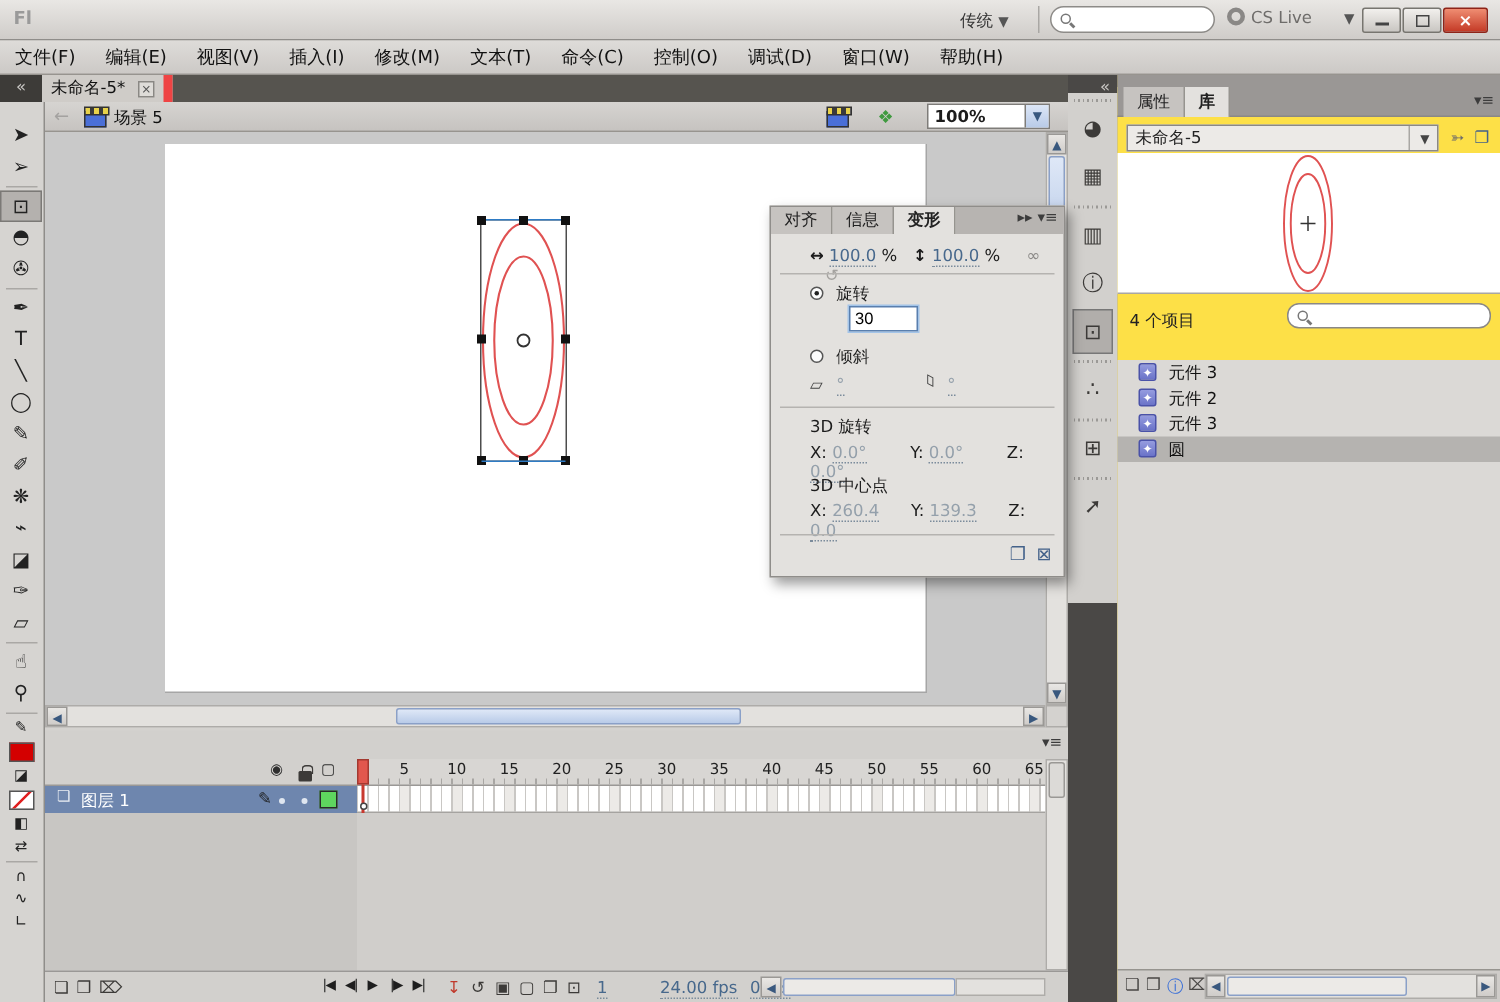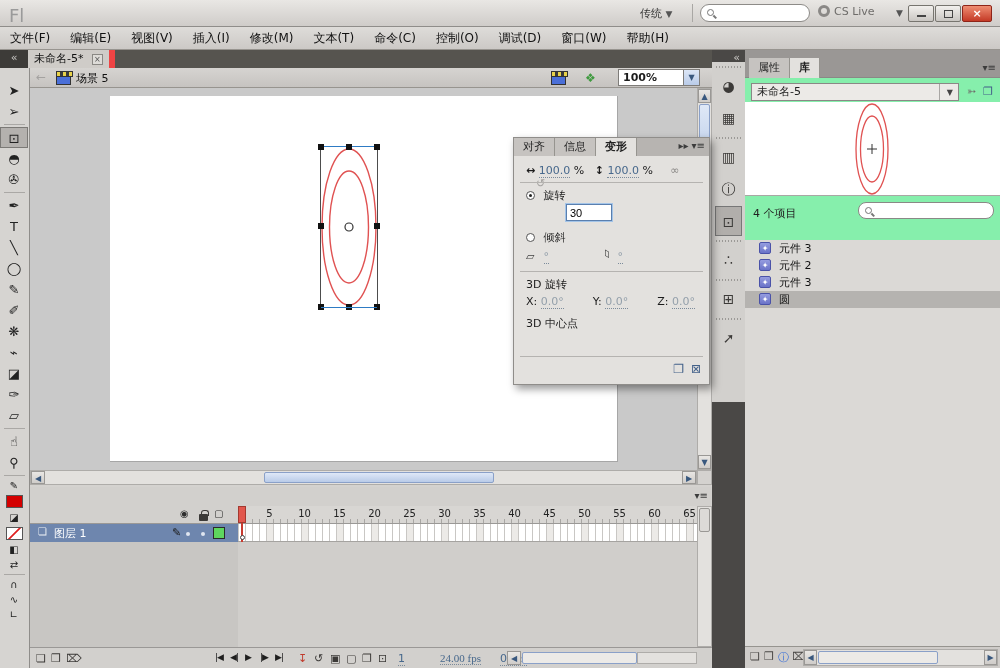--- a/index.html
+++ b/index.html
@@ -4,21 +4,21 @@
 <style>
   * { box-sizing: border-box; margin:0; padding:0; }
   html,body { width:1000px; height:668px; }
   body { font-family:"DejaVu Sans","Liberation Sans",sans-serif; font-size:11px; color:#1c1c1c;
          background:#d4d2cf; position:relative; overflow:hidden; }
   .abs { position:absolute; }
 
   
   .titlebar { position:absolute; top:0; left:0; width:1000px; height:27px;
     background:linear-gradient(#e9e7e4,#cfccc9); border-bottom:1px solid #8f8d8a; }
-  .app-logo { position:absolute; left:9px; top:5px; font-size:18px; font-weight:normal; color:#9a9a9a; }
+  .app-logo { position:absolute; left:9px; top:5px; font-size:12px; font-weight:bold; color:#9a9a9a; }
   .ws-btn { position:absolute; left:634px; top:4px; height:18px; padding:2px 6px; color:#333; }
   .ws-btn .car { color:#555; font-size:9px; }
   .tb-sep { position:absolute; left:692px; top:4px; width:1px; height:18px; background:#a9a7a4; }
   .searchbox { position:absolute; left:700px; top:4px; width:110px; height:18px; background:#fff;
     border:1px solid #8d8b88; border-radius:9px; }
   .mag { display:inline-block; width:7px; height:7px; border:1.5px solid #777; border-radius:50%; position:relative; }
   .mag::after { content:""; position:absolute; width:4px; height:1.5px; background:#777;
     transform:rotate(45deg); left:5px; top:6px; }
   .searchbox .mag { position:absolute; left:6px; top:4px; }
   .searchbox input { position:absolute; left:18px; top:1px; width:86px; height:14px; border:none; outline:none;
@@ -93,21 +93,21 @@
   .hsb { position:absolute; left:30px; top:470px; width:667px; height:15px; }
   .corner { position:absolute; left:697px; top:470px; width:15px; height:15px; background:#d4d2cf; border:1px solid #aeaca9; }
 
   
   .tf-panel { position:absolute; left:513px; top:137px; width:197px; height:248px; background:#e3e1de;
     border:1px solid #8f8d8a; box-shadow:3px 4px 8px rgba(0,0,0,.4); z-index:50; }
   .tf-tabs { position:absolute; top:0; left:0; right:0; height:18px; background:#b7b4b1; display:flex; }
   .tab { padding:0 9px; line-height:18px; color:#222; background:#c6c3c0; border-right:1px solid #96948f; }
   .tab.active { background:#e3e1de; font-weight:bold; }
   .panel-menu-icons { position:absolute; right:4px; top:2px; color:#3c3c3c; font-size:10px; }
-  .tf-row { position:absolute; left:12px; right:8px; height:16px; }
+  .tf-row { position:absolute; left:26px; right:8px; height:16px; }
   .hot { color:#47688c; border-bottom:1px dotted #7b8b9b; }
   .hot.dim { color:#94a0ab; }
   .tf-hr { position:absolute; left:6px; right:6px; height:1px; background:#b5b3b0; }
   .radio { display:inline-block; width:9px; height:9px; border:1px solid #555; border-radius:50%;
     background:#fcfcfc; vertical-align:-1px; margin-right:5px; position:relative; }
   .radio.on::after { content:""; position:absolute; left:2px; top:2px; width:3px; height:3px;
     border-radius:50%; background:#222; }
   .rot-input { position:absolute; left:52px; top:66px; width:46px; height:17px; background:#fff;
     border:1px solid #5a7fae; box-shadow:0 0 0 1px #a3c4e8; font-size:11px; padding-left:3px; }
   .skew-icon { display:inline-block; width:14px; color:#444; font-size:11px; }
@@ -119,21 +119,21 @@
   .dock-collapse { position:absolute; right:5px; top:1px; color:#c9c7c4; font-size:11px; }
   .dock-icons { position:absolute; left:0; top:12px; width:33px; height:340px; background:#d2d0cd; }
   .dock-cell { width:27px; height:30px; margin:2px 3px; text-align:center; line-height:30px;
     font-size:14px; color:#3c3a38; }
   .dock-cell.selected { background:#b1aeab; border:1px solid #777; }
   .dock-handle { height:5px; margin:2px 4px;
     background:repeating-linear-gradient(90deg,#9b9996 0 1px,transparent 1px 3px); background-size:100% 2px;
     background-repeat:no-repeat; background-position:center; }
 
   
-  .library { position:absolute; left:745px; top:50px; width:255px; height:618px; background:#86efac; }
+  .library { position:absolute; left:745px; top:50px; width:255px; height:618px; background:#fde047; }
   .lib-top { position:absolute; top:0; left:0; right:0; height:28px; background:#9a9795; border-bottom:1px solid #8a8886; }
   .lib-topdark { position:absolute; top:0; left:0; right:0; height:8px; background:#4a4846; }
   .lib-tabs { position:absolute; left:4px; top:8px; display:flex; height:20px; }
   .lib-tabs .tab { line-height:20px; }
   .lib-docrow { position:absolute; top:32px; left:0; right:0; height:20px; }
   .lib-select { position:absolute; left:6px; top:1px; width:208px; height:18px; background:#eceae7;
     border:1px solid #8a8886; line-height:16px; padding-left:5px; color:#222; }
   .lib-select .sep { position:absolute; right:18px; top:0; width:1px; height:16px; background:#a9a7a4; }
   .lib-select .car { position:absolute; right:5px; top:1px; font-size:8px; color:#444; }
   .lib-pin { position:absolute; left:222px; top:3px; color:#6e6c6a; font-size:11px; }
@@ -366,20 +366,30 @@
       <span style="display:inline-block;width:22px;"></span>
       <span>Y:</span>
       <span class="hot dim">0.0°</span>
       <span style="display:inline-block;width:22px;"></span>
       <span>Z:</span>
       <span class="hot dim">0.0°</span>
     </div>
     <div class="tf-row" style="top:178px;">
       <span>3D 中心点</span>
     </div>
+    <div class="tf-row" style="top:196px;">
+      <span>X:</span>
+      <span class="hot dim">260.4</span>
+      <span style="display:inline-block;width:14px;"></span>
+      <span>Y:</span>
+      <span class="hot dim">139.3</span>
+      <span style="display:inline-block;width:14px;"></span>
+      <span>Z:</span>
+      <span class="hot dim">0.0</span>
+    </div>
     <div class="tf-hr" style="top:218px;"></div>
     <div class="tf-btns" style="top:224px;" id="tf-btns"><span>❐</span><span>⊠</span></div>
   </div>
 
   <div class="dock-strip">
     <span class="dock-collapse">«</span>
     <div class="dock-icons" id="dock-icons">
         <div class="dock-handle"></div>
         <div class="dock-cell">◕</div>
         <div class="dock-cell">▦</div>
@@ -492,21 +502,21 @@
 
     <div class="tl-vsb sb-track">
       <span class="sb-thumb" style="left:1px;top:1px;width:11px;height:24px;background:#dcdad7;border-color:#9a9895;"></span>
     </div>
 
     <div class="tl-footer">
       <span id="tl-layer-btns"><span class="tl-fbtn" style="left: 6px;">❏</span><span class="tl-fbtn" style="left: 21px;">❒</span><span class="tl-fbtn" style="left: 36px;">⌦</span></span>
       <span id="tl-pb-btns"><span class="pb-btn" style="left: 185px;">|◀</span><span class="pb-btn" style="left: 200px;">◀|</span><span class="pb-btn" style="left: 215px;">▶</span><span class="pb-btn" style="left: 230px;">|▶</span><span class="pb-btn" style="left: 245px;">▶|</span></span>
       <span id="tl-view-btns"><span class="tl-fbtn glyph-red" style="left: 268px;">↧</span><span class="tl-fbtn" style="left: 284px;">↺</span><span class="tl-fbtn" style="left: 300px;">▣</span><span class="tl-fbtn" style="left: 316px;">▢</span><span class="tl-fbtn" style="left: 332px;">❐</span><span class="tl-fbtn" style="left: 348px;">⊡</span></span>
       <span class="tl-hot hot" style="left:368px;">1</span>
-      <span class="tl-hot hot" style="left:410px;font-family:Liberation Serif, serif;">24.00 fps</span>
+      <span class="tl-hot hot" style="left:410px;">24.00 fps</span>
       <span class="tl-hot hot" style="left:470px;">0.0 s</span>
       <span class="sb-btn" style="left:477px; top:3px; width:14px; height:14px;">◀</span>
       <span class="sb-thumb" style="left:492px; top:4px; width:115px; height:12px; background:#eceae7;"></span>
       <span class="sb-track abs" style="left:607px; top:4px; width:60px; height:12px;"></span>
     </div>
   </div>
 
 </div>
 
 </body></html>

